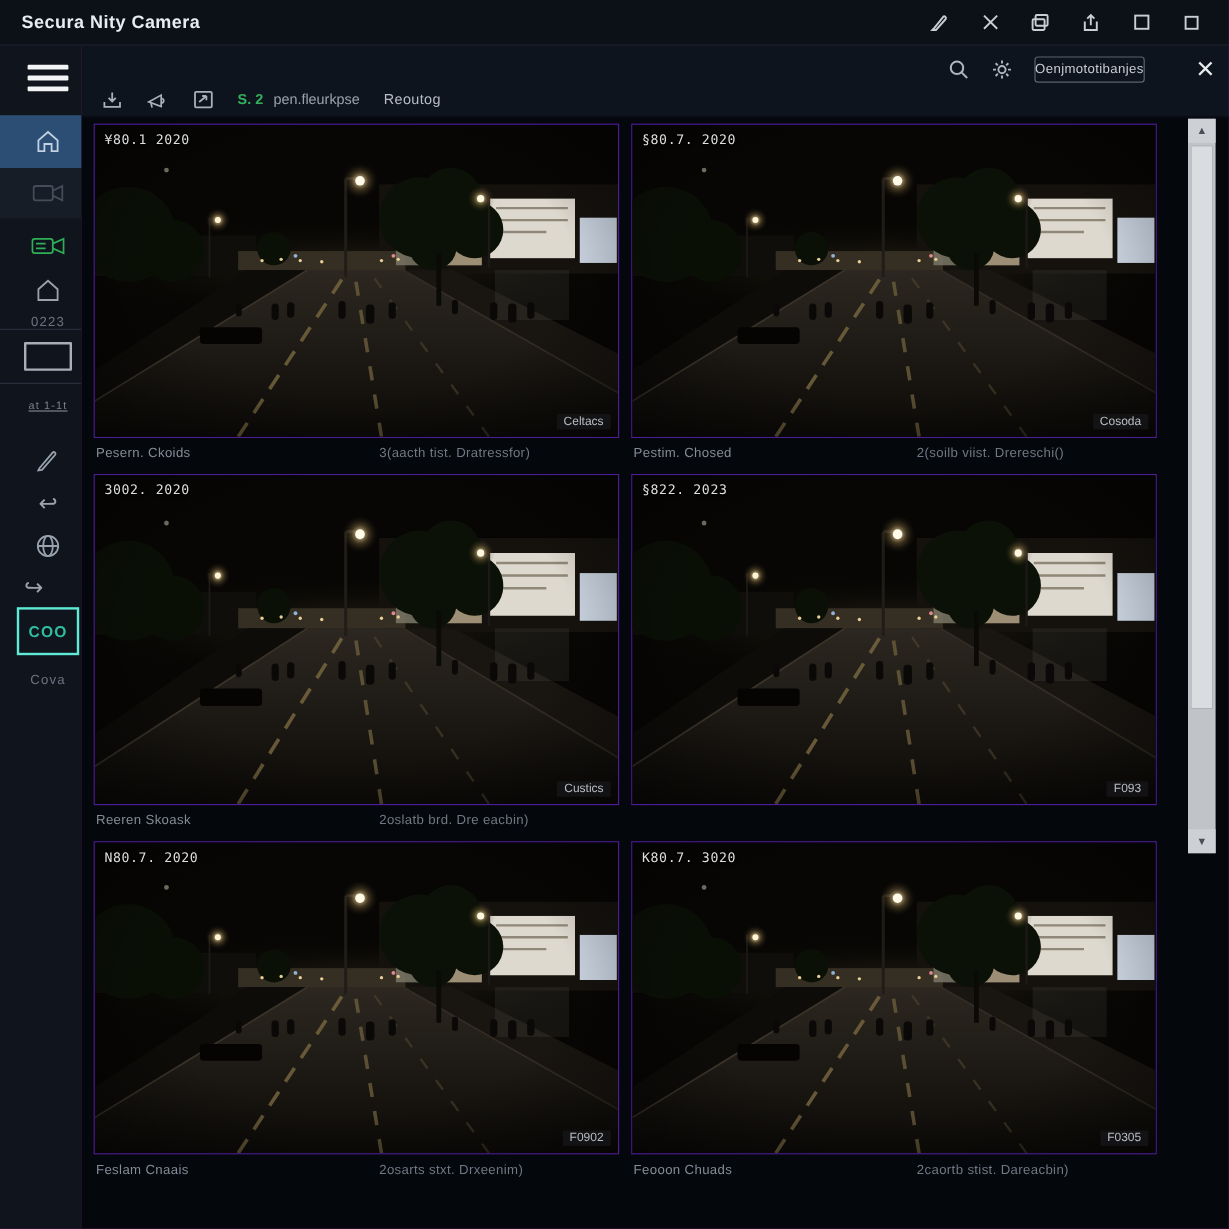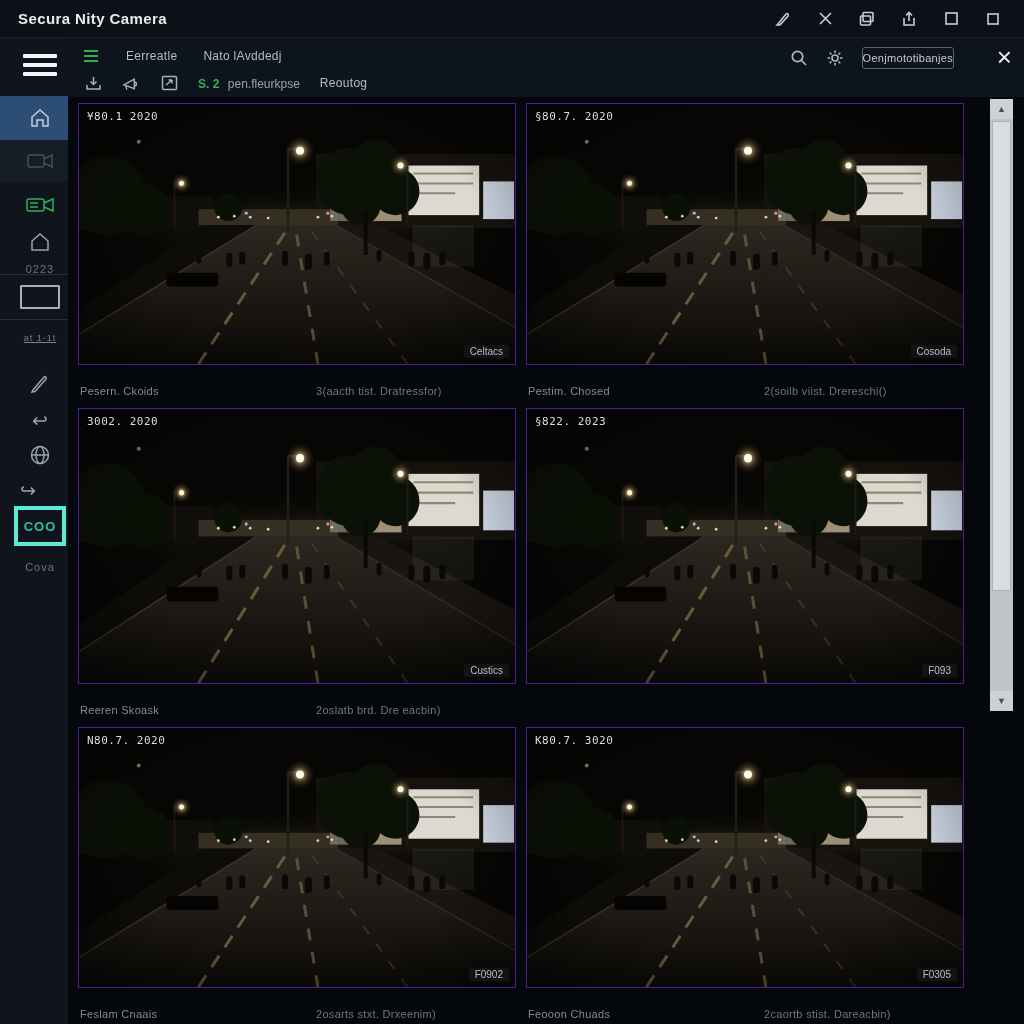--- a/index.html
+++ b/index.html
@@ -31,21 +31,21 @@
   .sb-home2 { top:188px; height:32px; }
   .sb-0223 { top:222px; height:18px; font-size:11px; color:#6a7380; letter-spacing:1px; }
   .sb-monitor { top:236px; height:46px; border-top:1px solid #262d38; border-bottom:1px solid #262d38; }
   .sb-monitor .mon { width:40px; height:24px; border:2px solid #a8afb8; border-radius:1px; }
   .sb-at11 { top:290px; height:20px; font-size:9px; color:#7a828e; text-decoration:underline; letter-spacing:1px; }
   .sb-pencil { top:330px; height:30px; }
   .sb-undo { top:368px; height:28px; font-size:19px; color:#9aa3ae; }
   .sb-globe { top:402px; height:30px; }
   .sb-reply { top:438px; height:28px; font-size:19px; color:#9aa3ae; transform:scaleX(-1); }
   .sb-link { top:466px; height:44px; }
-  .sb-link .linkbox { width:52px; height:40px; border:4px solid #5eead4; display:flex; align-items:center;
+  .sb-link .linkbox { width:52px; height:40px; border:2px solid #5eead4; display:flex; align-items:center;
                       justify-content:center; color:#2fbfa0; font-size:13px; font-weight:bold; letter-spacing:1px; }
   .sb-cova { top:520px; height:18px; font-size:11px; color:#6a7380; letter-spacing:1px; }
 
   
   .content { position:absolute; top:38px; left:68px; right:0; bottom:0; }
   .toolbar { position:absolute; top:0; left:0; right:0; height:60px; background:#0e141d;
              border-bottom:1px solid #05070a; }
   .tool-row1 { position:absolute; top:5px; left:14px; height:26px; display:flex; align-items:center; gap:26px; }
   .tool-row2 { position:absolute; top:33px; left:16px; height:24px; display:flex; align-items:center; gap:20px; }
   .menu-label { color:#b7bdc6; font-size:12px; cursor:pointer; letter-spacing:.3px; }
@@ -67,21 +67,21 @@
   .tile-image { position:relative; border:1px solid #4c1d95; background:#000; overflow:hidden; cursor:pointer; }
   .camera-card:nth-child(1) .tile-image, .camera-card:nth-child(2) .tile-image { height:262px; }
   .camera-card:nth-child(3) .tile-image, .camera-card:nth-child(4) .tile-image { height:276px; }
   .camera-card:nth-child(5) .tile-image, .camera-card:nth-child(6) .tile-image { height:261px; }
   .tile-image svg.scene { position:absolute; inset:0; width:100%; height:100%; }
   .timestamp { position:absolute; top:6px; left:8px; color:#dedede; font-size:11px;
                font-family:"DejaVu Sans Mono", monospace; letter-spacing:.5px;
                text-shadow:0 1px 2px #000; }
   .corner-label { position:absolute; bottom:6px; right:6px; color:#b8bdc4; font-size:10px;
                   background:rgba(22,22,24,.78); padding:1px 6px; border-radius:1px; cursor:pointer; }
-  .tile-caption { position:relative; margin-top:20px; height:16px; font-size:11px; }
+  .tile-caption { position:relative; margin-top:7px; height:16px; font-size:11px; }
   .cap-left { position:absolute; left:2px; color:#848c98; letter-spacing:.3px; }
   .cap-right { position:absolute; left:238px; color:#6f7884; letter-spacing:.3px; }
 
   
   .scrollbar { position:absolute; top:1px; right:11px; width:23px; height:612px; background:#c0c4c9; }
   .sb-btn { position:absolute; left:0; width:23px; height:20px; display:flex; align-items:center;
             justify-content:center; color:#4a4f55; font-size:9px; cursor:pointer; background:#cdd0d4; }
   .sb-btn.up { top:0; }
   .sb-btn.down { bottom:0; }
   .sb-thumb { position:absolute; left:2px; top:22px; width:19px; height:470px; background:#dadde0;
@@ -184,29 +184,20 @@
     </div>
     <div class="sb-item sb-link">
       <span class="linkbox">COO</span>
     </div>
     <div class="sb-item sb-cova">Cova</div>
   </aside>
 
   <div class="content">
 
     <div class="toolbar">
-      <div class="tool-row1">
-        <span class="tool-icon">
-          <svg width="18" height="16" viewBox="0 0 18 16" style="stroke:#2fae57;stroke-width:2.2">
-              <path d="M2 3 H16 M2 8 H16 M2 13 H16"></path>
-            </svg>
-        </span>
-        <span class="menu-label">Eerreatle</span>
-        <span class="menu-label">Nato lAvddedj</span>
-      </div>
       <div class="tool-row2">
         <span class="tool-icon">
           <svg width="17" height="16" viewBox="0 0 17 16">
               <path d="M2 10 V14 H15 V10"></path>
               <path d="M8.5 2 V9 M5.5 6.5 L8.5 9.5 L11.5 6.5"></path>
             </svg>
         </span>
         <span class="tool-icon">
           <svg width="19" height="15" viewBox="0 0 19 15">
               <path d="M2 9 L13 3 V13 L2 9 Z"></path>

